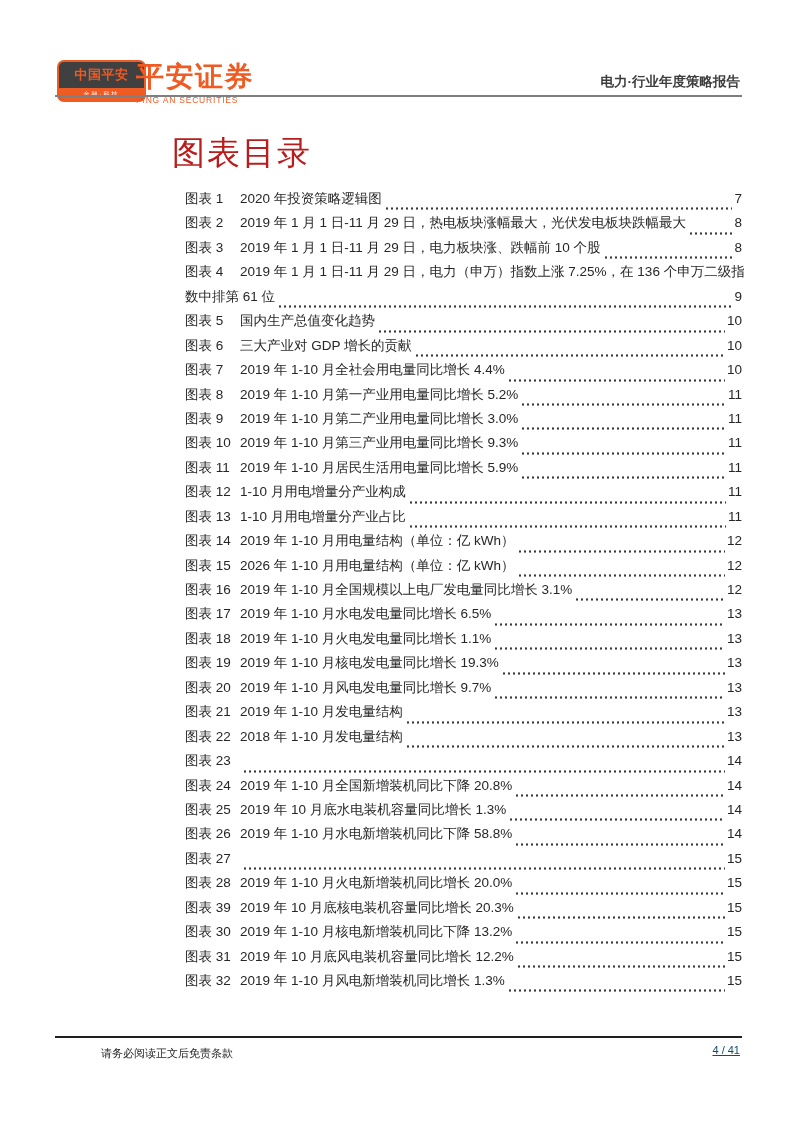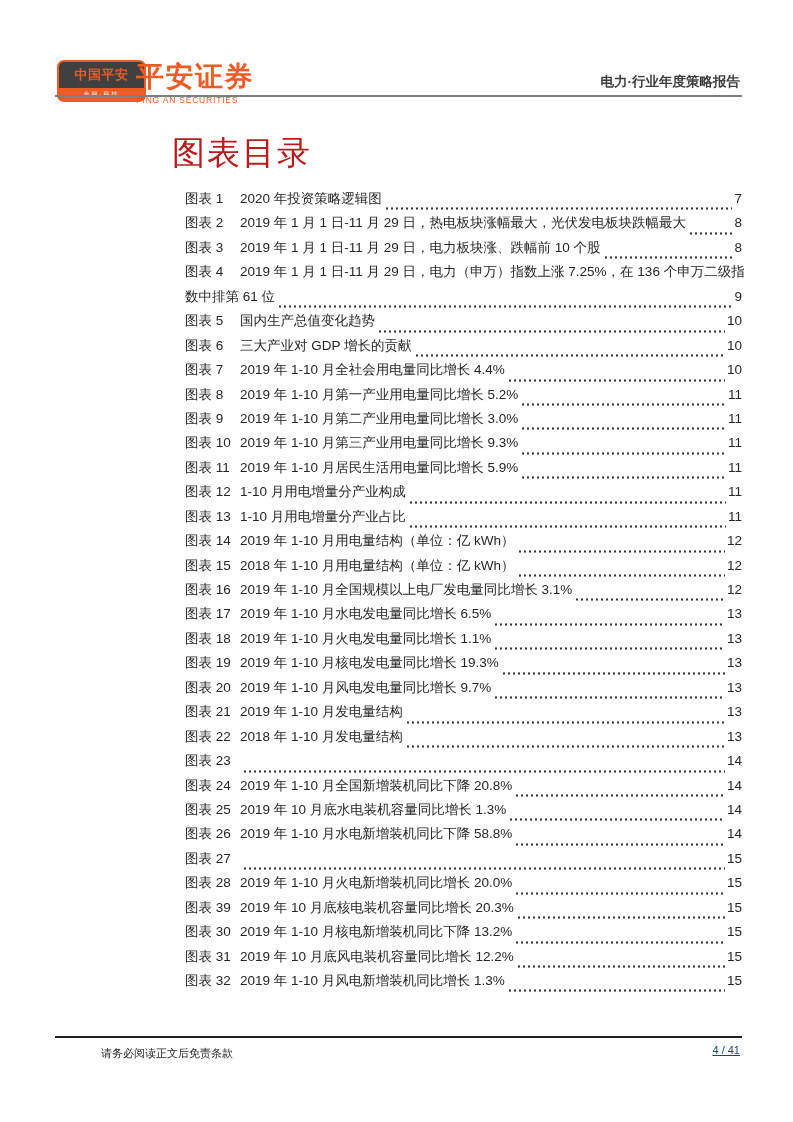--- a/index.html
+++ b/index.html
@@ -182,21 +182,21 @@
         <span class="toc-page">11</span>
       </div>
       <div class="toc-row">
         <span class="toc-label">图表 14</span>
         <span class="toc-text">2019 年 1-10 月用电量结构（单位：亿 kWh）</span>
         <span class="toc-dots"></span>
         <span class="toc-page">12</span>
       </div>
       <div class="toc-row">
         <span class="toc-label">图表 15</span>
-        <span class="toc-text">2018 年 1-10 月用电量结构（单位：亿 kWh）</span>
+        <span class="toc-text">2026 年 1-10 月用电量结构（单位：亿 kWh）</span>
         <span class="toc-dots"></span>
         <span class="toc-page">12</span>
       </div>
       <div class="toc-row">
         <span class="toc-label">图表 16</span>
         <span class="toc-text">2019 年 1-10 月全国规模以上电厂发电量同比增长 3.1%</span>
         <span class="toc-dots"></span>
         <span class="toc-page">12</span>
       </div>
       <div class="toc-row">

